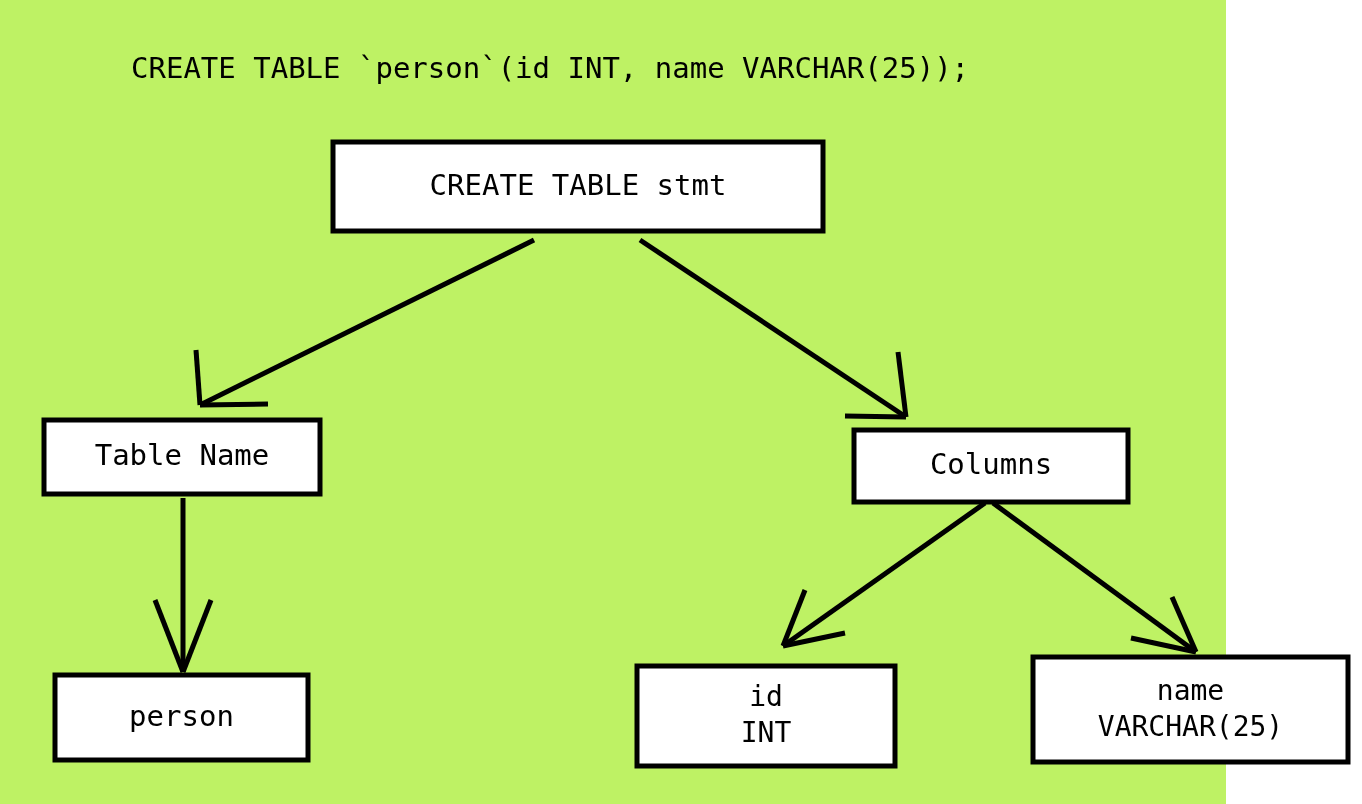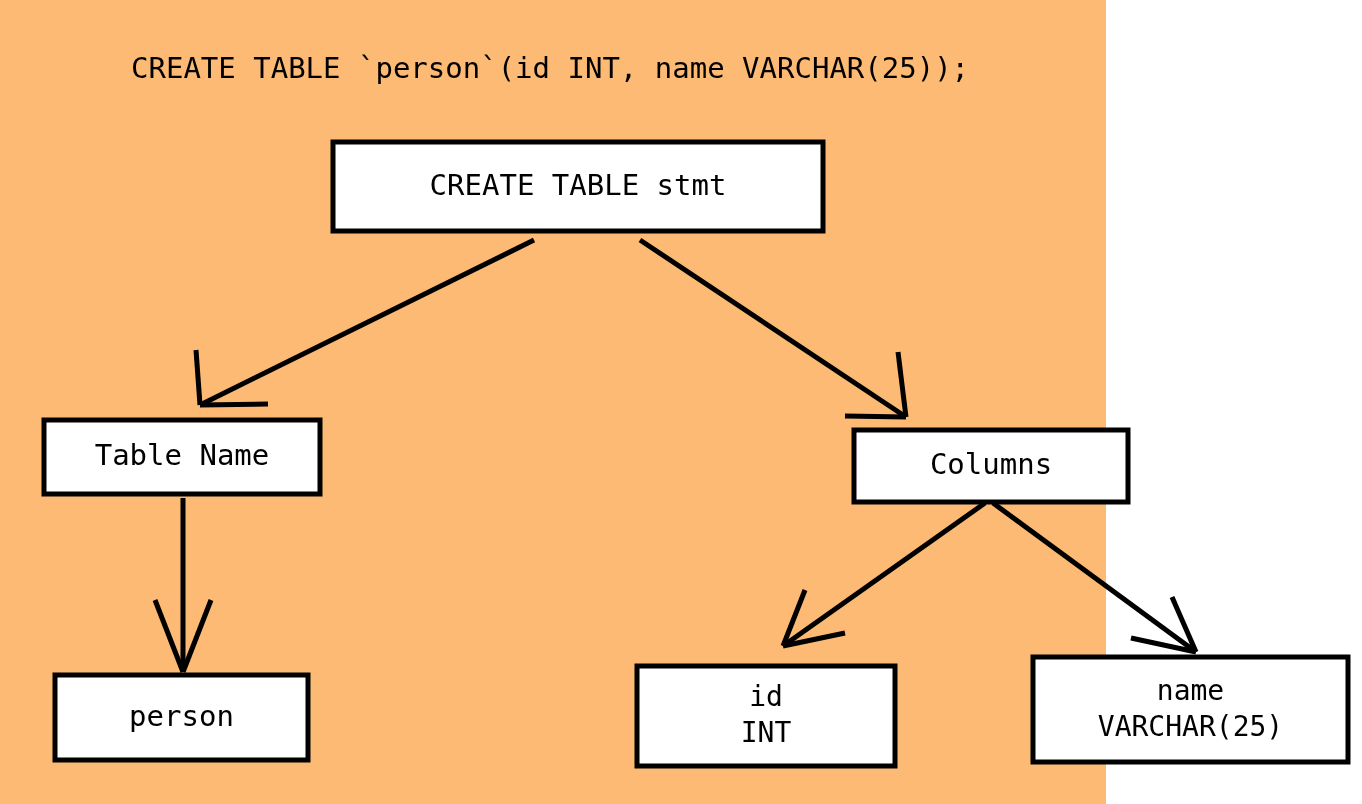--- a/index.html
+++ b/index.html
@@ -9,23 +9,23 @@
     background: #ffffff;
   }
   body {
     width: 1362px;
     height: 804px;
     overflow: hidden;
     font-family: "DejaVu Sans Mono", "Liberation Mono", monospace;
   }
   #canvas {
     position: relative;
-    width: 1106px;
+    width: 1226px;
     height: 804px;
-    background: #fdba74;
+    background: #bef264;
   }
   #diagram-svg {
     position: absolute;
     top: 0;
     left: 0;
     width: 1362px;
     height: 804px;
   }
   .node-box {
     fill: #ffffff;

